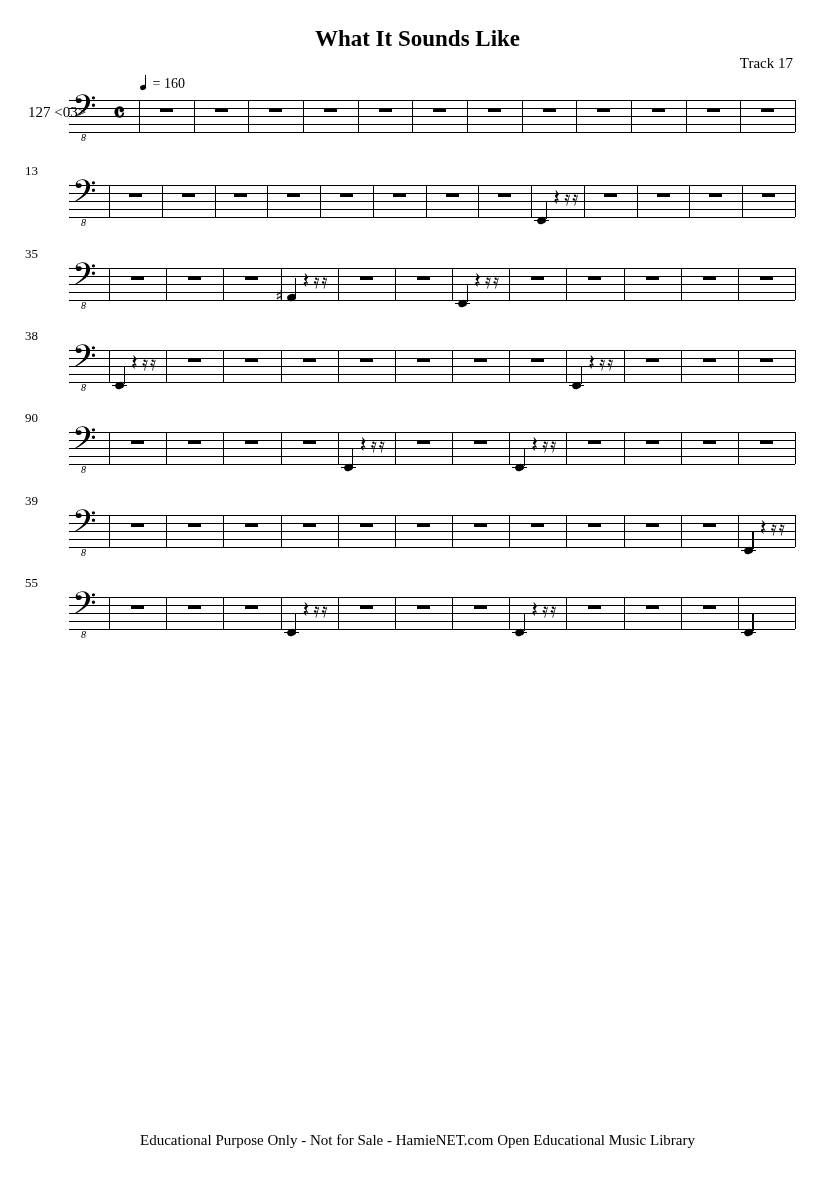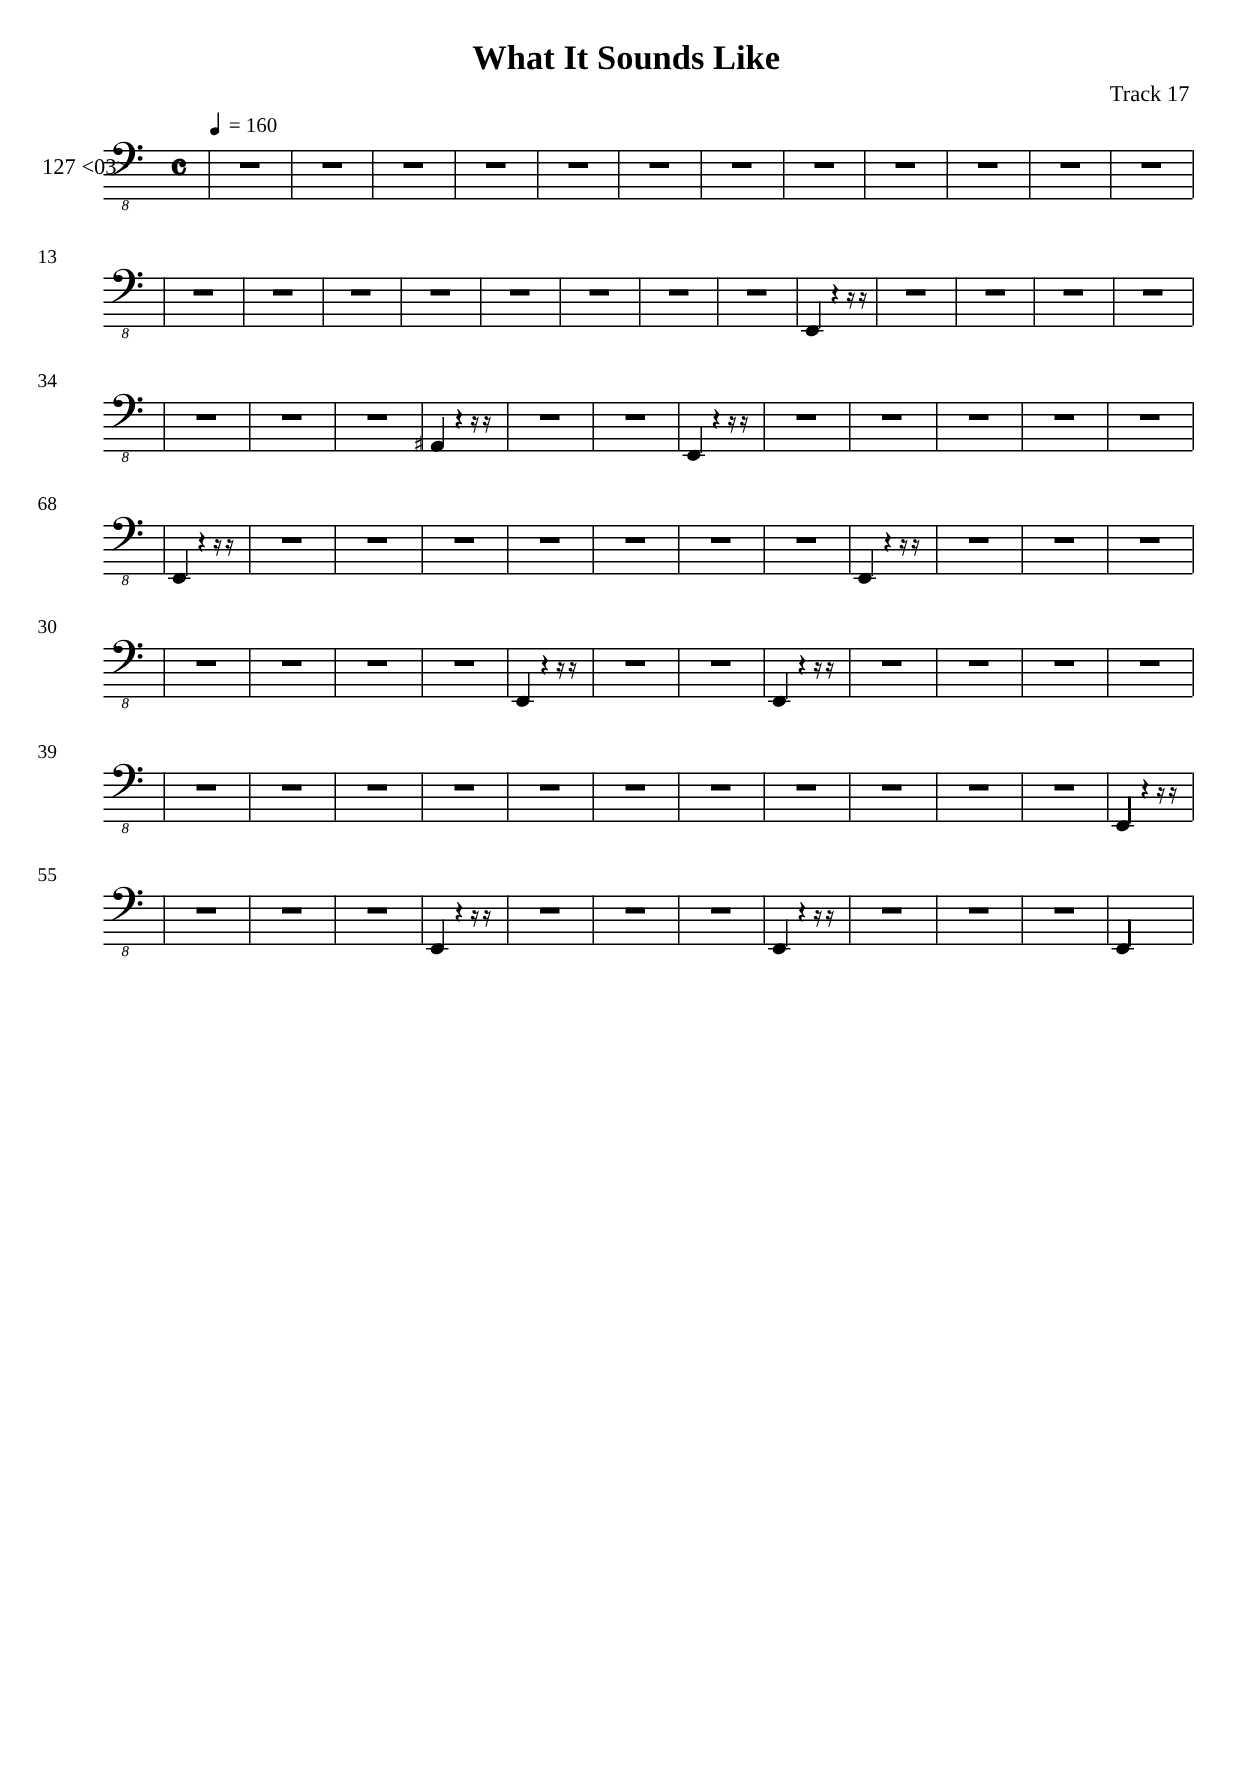--- a/index.html
+++ b/index.html
@@ -318,21 +318,21 @@
         </div>
         <div class="qrest" style="left: 484.154px;">𝄽</div>
         <div class="srest" style="left: 495.154px;">𝄿</div>
         <div class="srest" style="left: 503.154px;">𝄿</div>
         <div class="mrest" style="left: 534.808px;"></div>
         <div class="mrest" style="left: 587.577px;"></div>
         <div class="mrest" style="left: 640.346px;"></div>
         <div class="mrest" style="left: 693.115px;"></div>
       </div>
       <div class="system" style="top: 268px;">
-        <div class="sysnum" style="top: -22px; left: -44px;">34</div>
+        <div class="sysnum" style="top: -22px; left: -44px;">35</div>
         <div class="staff">
           <div class="line" style="top: 0px;"></div>
           <div class="line" style="top: 8px;"></div>
           <div class="line" style="top: 16px;"></div>
           <div class="line" style="top: 24px;"></div>
           <div class="line" style="top: 32px;"></div>
         </div>
         <div class="clef">𝄢</div>
         <div class="clef-8">8</div>
         <div class="measure-bar" style="left: 40px;"></div>
@@ -369,21 +369,21 @@
         <div class="qrest" style="left: 405px;">𝄽</div>
         <div class="srest" style="left: 416px;">𝄿</div>
         <div class="srest" style="left: 424px;">𝄿</div>
         <div class="mrest" style="left: 462.25px;"></div>
         <div class="mrest" style="left: 519.417px;"></div>
         <div class="mrest" style="left: 576.583px;"></div>
         <div class="mrest" style="left: 633.75px;"></div>
         <div class="mrest" style="left: 690.917px;"></div>
       </div>
       <div class="system" style="top: 350px;">
-        <div class="sysnum" style="top: -22px; left: -44px;">68</div>
+        <div class="sysnum" style="top: -22px; left: -44px;">38</div>
         <div class="staff">
           <div class="line" style="top: 0px;"></div>
           <div class="line" style="top: 8px;"></div>
           <div class="line" style="top: 16px;"></div>
           <div class="line" style="top: 24px;"></div>
           <div class="line" style="top: 32px;"></div>
         </div>
         <div class="clef">𝄢</div>
         <div class="clef-8">8</div>
         <div class="measure-bar" style="left: 40px;"></div>
@@ -420,21 +420,21 @@
           <div class="ledger"></div>
         </div>
         <div class="qrest" style="left: 519.333px;">𝄽</div>
         <div class="srest" style="left: 530.333px;">𝄿</div>
         <div class="srest" style="left: 538.333px;">𝄿</div>
         <div class="mrest" style="left: 576.583px;"></div>
         <div class="mrest" style="left: 633.75px;"></div>
         <div class="mrest" style="left: 690.917px;"></div>
       </div>
       <div class="system" style="top: 432px;">
-        <div class="sysnum" style="top: -22px; left: -44px;">30</div>
+        <div class="sysnum" style="top: -22px; left: -44px;">90</div>
         <div class="staff">
           <div class="line" style="top: 0px;"></div>
           <div class="line" style="top: 8px;"></div>
           <div class="line" style="top: 16px;"></div>
           <div class="line" style="top: 24px;"></div>
           <div class="line" style="top: 32px;"></div>
         </div>
         <div class="clef">𝄢</div>
         <div class="clef-8">8</div>
         <div class="measure-bar" style="left: 40px;"></div>
@@ -571,14 +571,15 @@
         <div class="mrest" style="left: 576.583px;"></div>
         <div class="mrest" style="left: 633.75px;"></div>
         <div class="note" style="left: 672.833px;">
           <div class="head"></div>
           <div class="stem"></div>
           <div class="ledger"></div>
         </div>
       </div>
     </div>
 
+  <div class="footer2">Educational Purpose Only - Not for Sale - HamieNET.com Open Educational Music Library</div>
 
 </div>
 
 </body></html>

